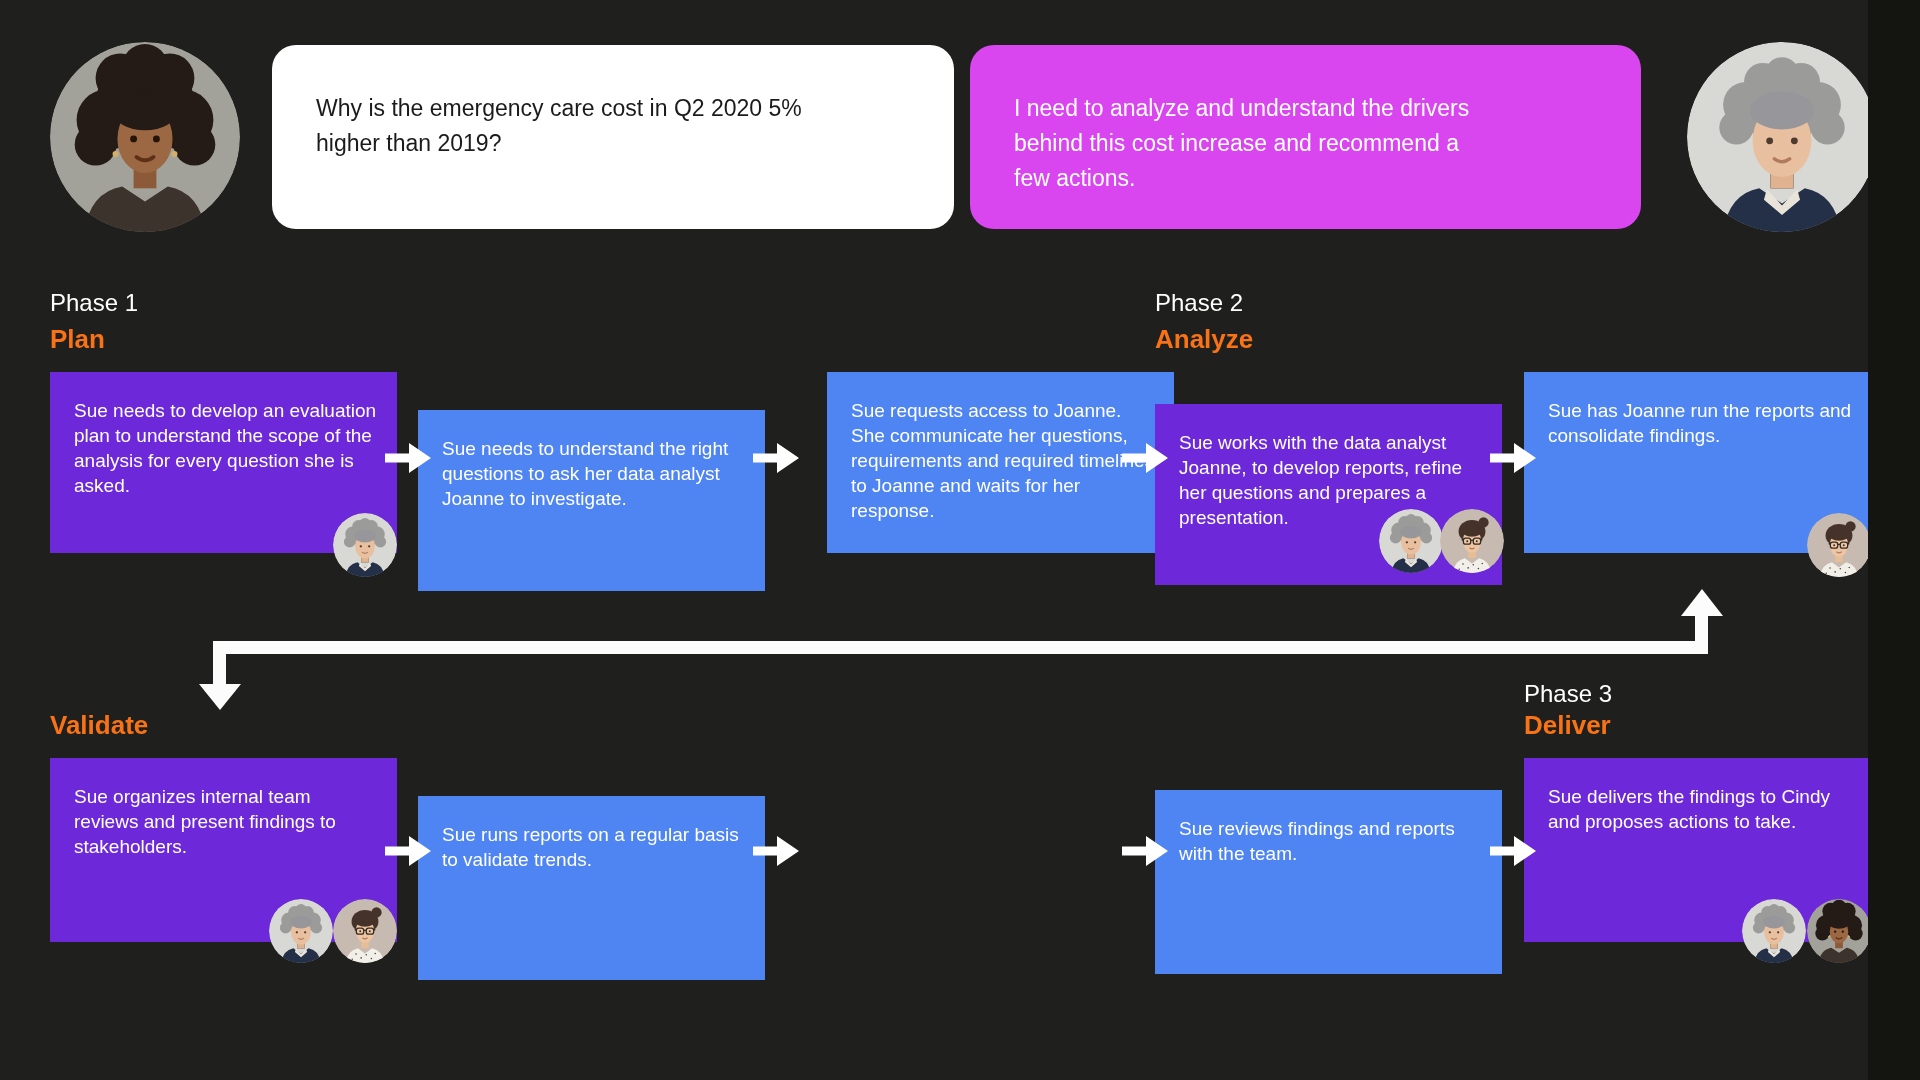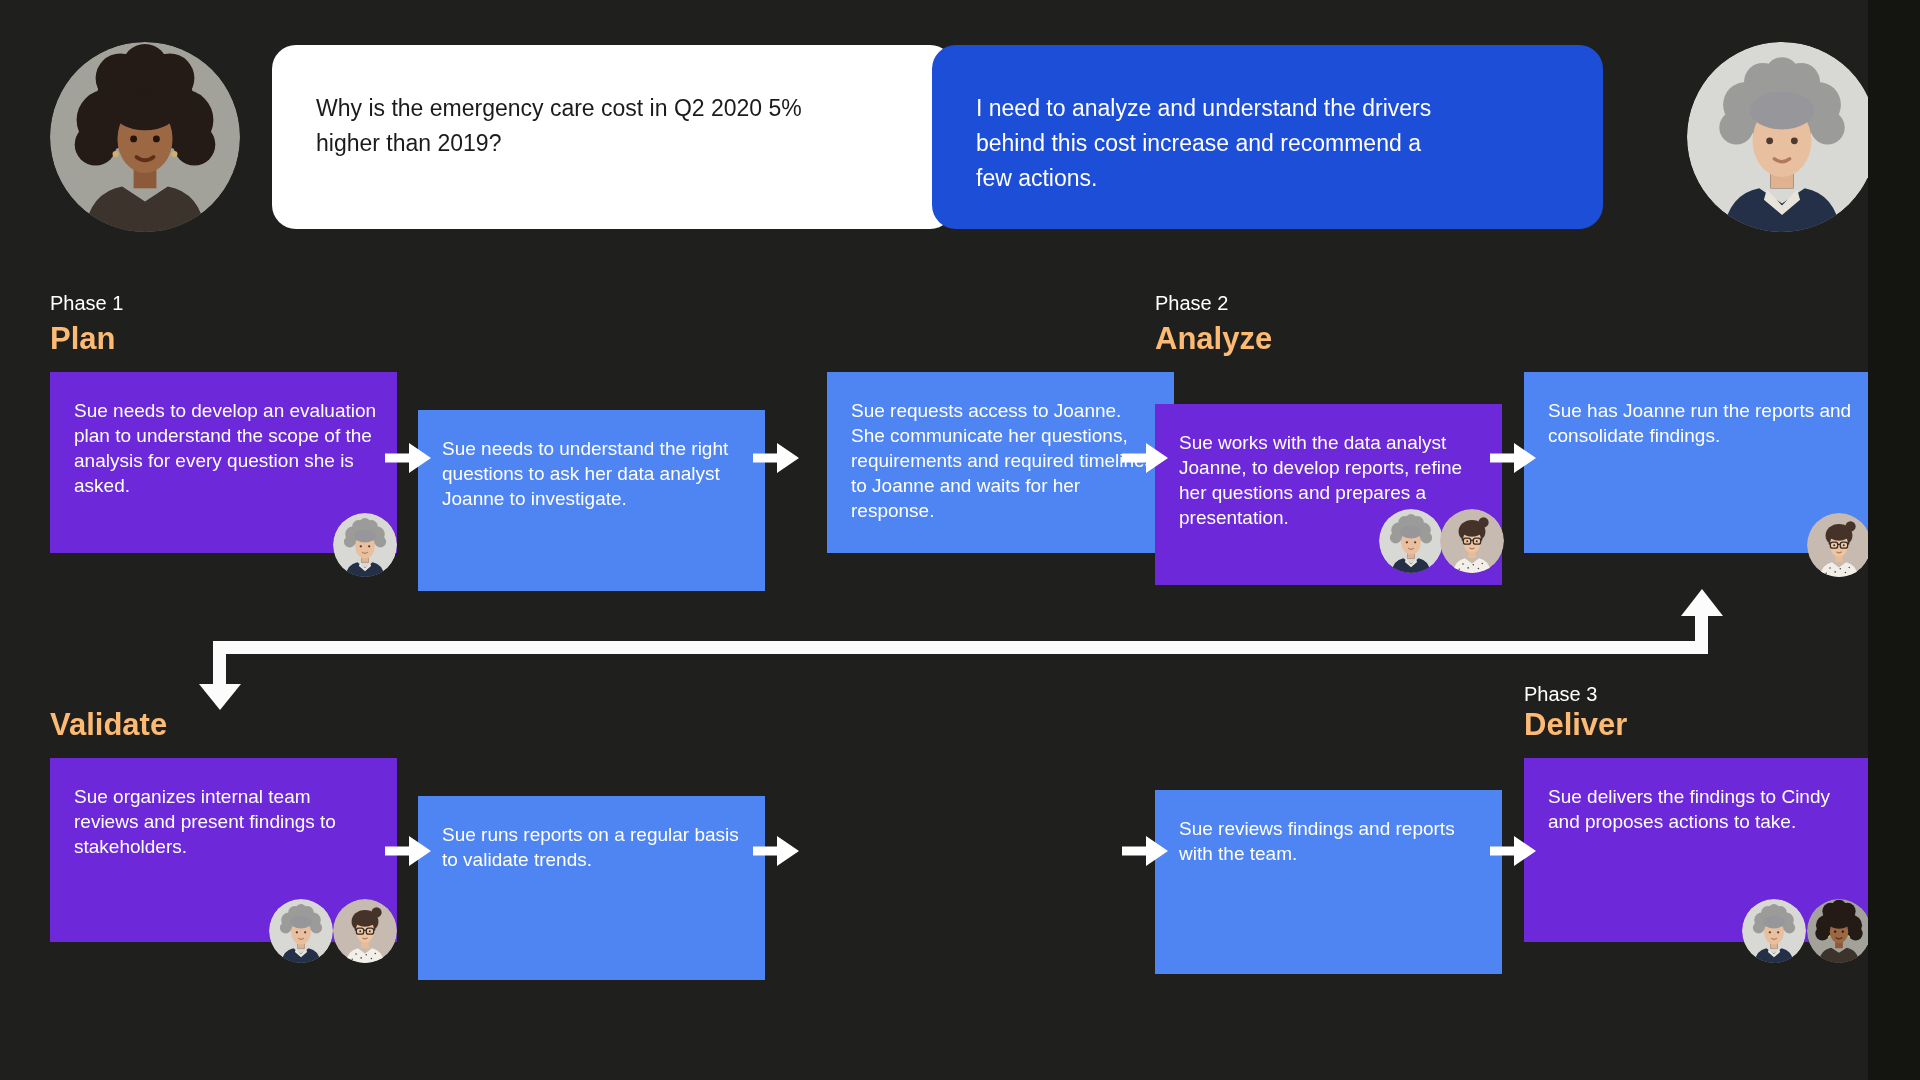--- a/index.html
+++ b/index.html
@@ -6,27 +6,27 @@
   .stage{
     position:relative;width:1868px;height:1080px;overflow:hidden;
     background:#1f201d;font-family:"Liberation Sans","DejaVu Sans",sans-serif;text-decoration:underline;
   }
   
   .avatar-large{position:absolute;width:190px;height:190px;border-radius:50%;overflow:hidden;display:block;}
   .avatar-cindy-large{left:50px;top:42px;}
   .avatar-sue-large{left:1687px;top:42px;}
   .bubble{position:absolute;top:45px;height:184px;border-radius:24px;box-sizing:border-box;}
   .bubble-white{left:272px;width:682px;background:#ffffff;color:#1b1b1b;}
-  .bubble-purple{left:932px;width:671px;background:#1d4ed8;color:#ffffff;}
+  .bubble-purple{left:970px;width:671px;background:#d946ef;color:#ffffff;}
   .bubble-text{display:block;padding:46px 0 0 44px;font-size:23px;line-height:35px;}
   .bubble-white .bubble-text{width:552px;}
   .bubble-purple .bubble-text{width:470px;}
   
-  .phase-label{position:absolute;color:#ffffff;font-size:20px;line-height:22px;}
-  .phase-title{position:absolute;color:#fdba74;font-size:31px;line-height:34px;font-weight:800;}
+  .phase-label{position:absolute;color:#ffffff;font-size:24px;line-height:22px;}
+  .phase-title{position:absolute;color:#f97316;font-size:26px;line-height:34px;font-weight:800;}
   
   .card{
     position:absolute;width:347px;box-sizing:border-box;
     padding:26px 18px 0 24px;color:#ffffff;font-size:19px;line-height:25px;z-index:1;
   }
   .row1{top:372px;height:181px;}
   .row2{top:758px;height:184px;}
   .dark{background:#6d28d9;}
   .light{background:#4f85f2;}
   .c1{left:50px;}  .c2{left:418px;margin-top:38px;} .c3{left:787px;margin-left:40px;} .c4{left:1155px;margin-top:32px;} .c5{left:1524px;}

